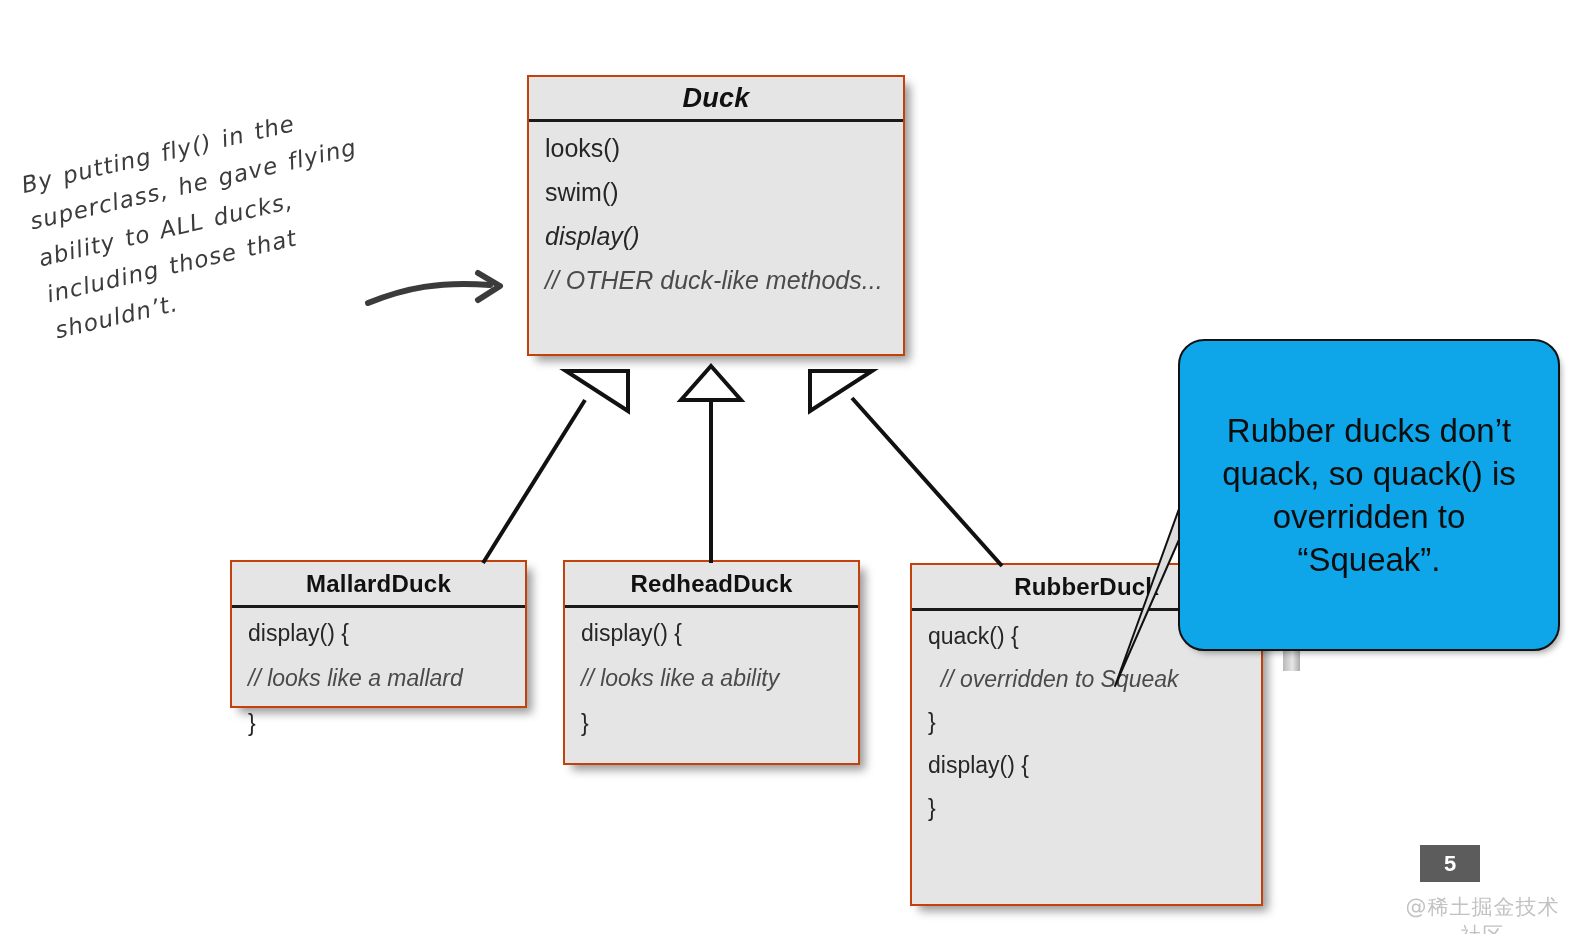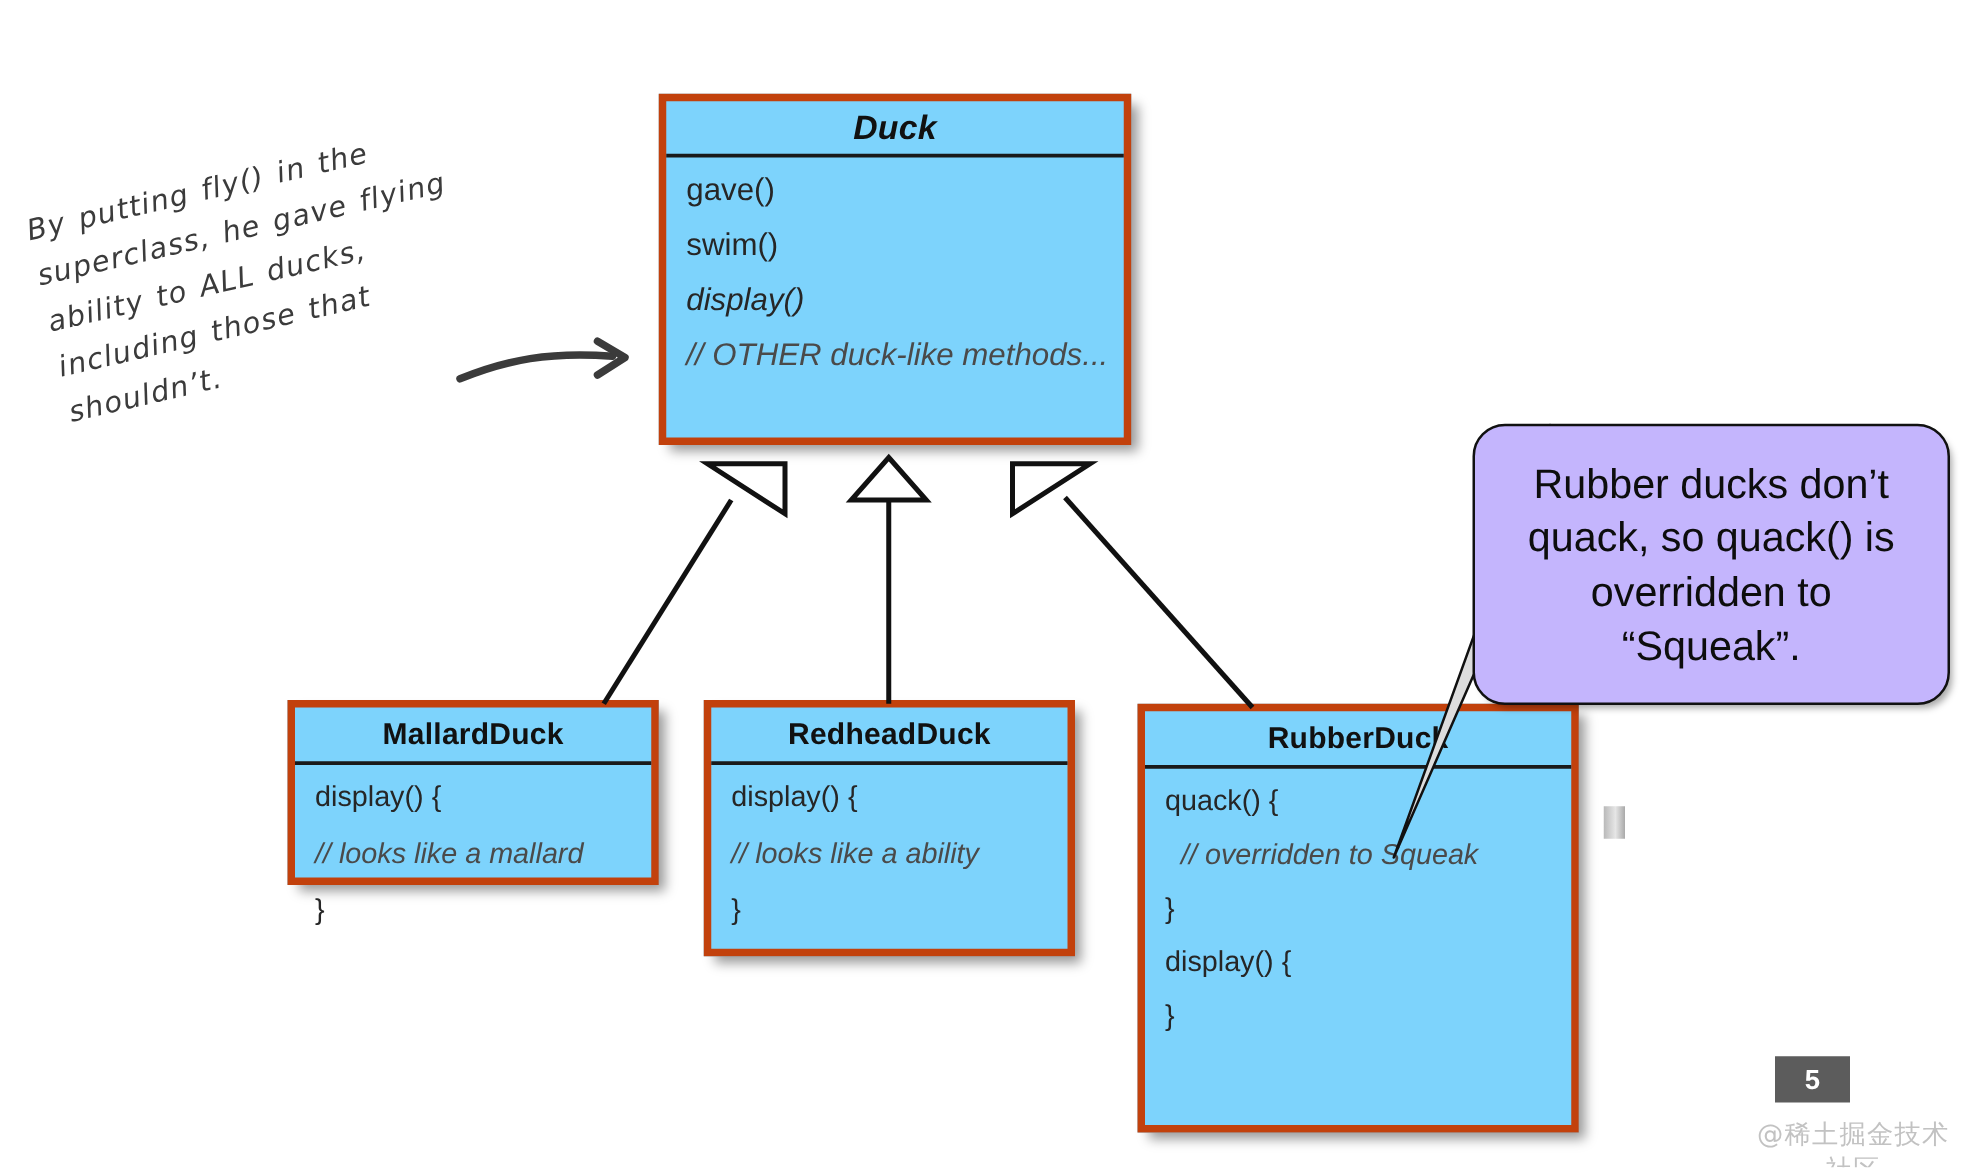--- a/index.html
+++ b/index.html
@@ -14,22 +14,22 @@
     position: relative;
     width: 1582px;
     height: 934px;
     background: #ffffff;
     overflow: hidden;
   }
 
   
   .uml-box {
     position: absolute;
-    background: #7dd3fc;
-    border: 6px solid #c2410c;
+    background: #e5e5e5;
+    border: 2px solid #c2410c;
     box-sizing: border-box;
     box-shadow: 7px 7px 9px -2px rgba(0,0,0,0.40);
   }
   .uml-title {
     text-align: center;
     font-weight: bold;
     color: #111111;
     border-bottom: 3px solid #1a1a1a;
     box-sizing: border-box;
     letter-spacing: 0.2px;
@@ -82,22 +82,22 @@
     color: #3b3b3b;
     line-height: 1.62;
     letter-spacing: 1.1px;
     word-spacing: 2px;
   }
 
   
   #speech-bubble {
     position: absolute;
     left: 1178px; top: 339px;
-    width: 382px; height: 225px;
-    background: #c4b5fd;
+    width: 382px; height: 312px;
+    background: #0ea5e9;
     border: 2px solid #111111;
     border-radius: 26px;
     box-sizing: border-box;
     display: flex;
     align-items: center;
     justify-content: center;
     text-align: center;
     font-size: 33px;
     color: #0d0d0d;
     line-height: 1.31;
@@ -171,21 +171,21 @@
 
     <g>
       <path d="M368,303 C 405,288 440,281 490,285" fill="none" stroke="#3b3b3b" stroke-width="6" stroke-linecap="round"></path>
       <path d="M478,273 L500,286 L478,300" fill="none" stroke="#3b3b3b" stroke-width="6" stroke-linecap="round" stroke-linejoin="round"></path>
     </g>
   </svg>
 
   <div class="uml-box" id="duck-box">
     <div class="uml-title italic">Duck</div>
     <div class="uml-body">
-      <div class="uml-member">gave()</div>
+      <div class="uml-member">looks()</div>
       <div class="uml-member">swim()</div>
       <div class="uml-member italic">display()</div>
       <div class="uml-member muted">// OTHER duck-like methods...</div>
     </div>
   </div>
 
   <div class="uml-box" id="mallard-box">
     <div class="uml-title sub-title">MallardDuck</div>
     <div class="uml-body">
       <div class="uml-member sub-member">display() {</div>

